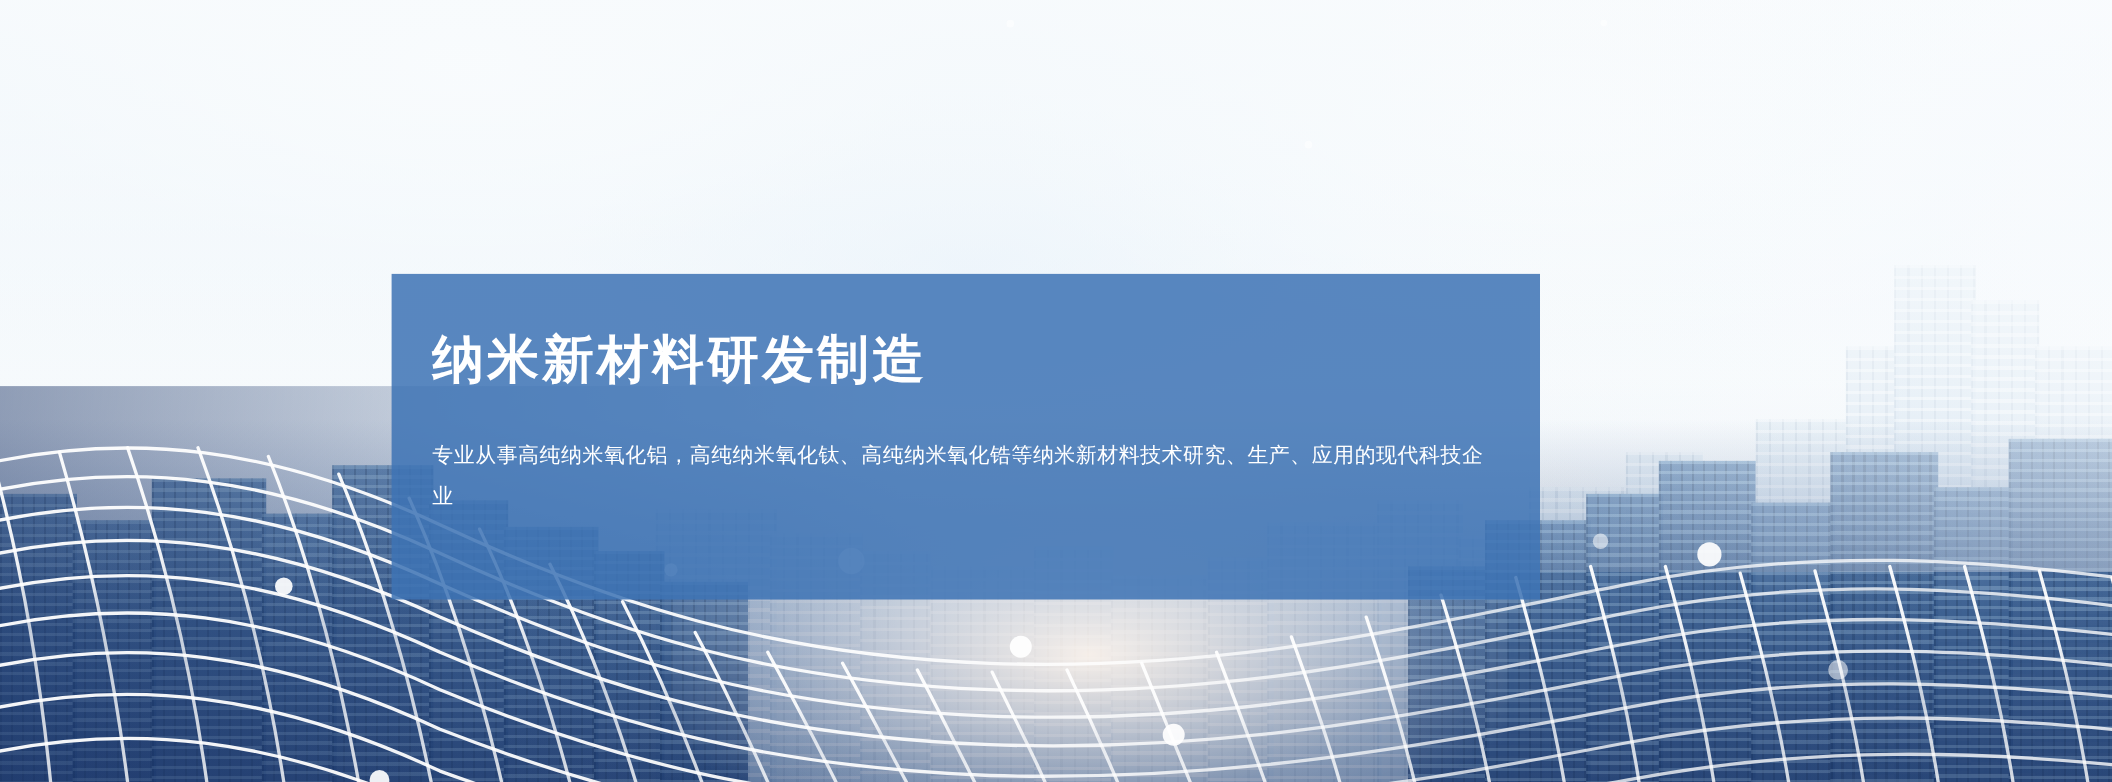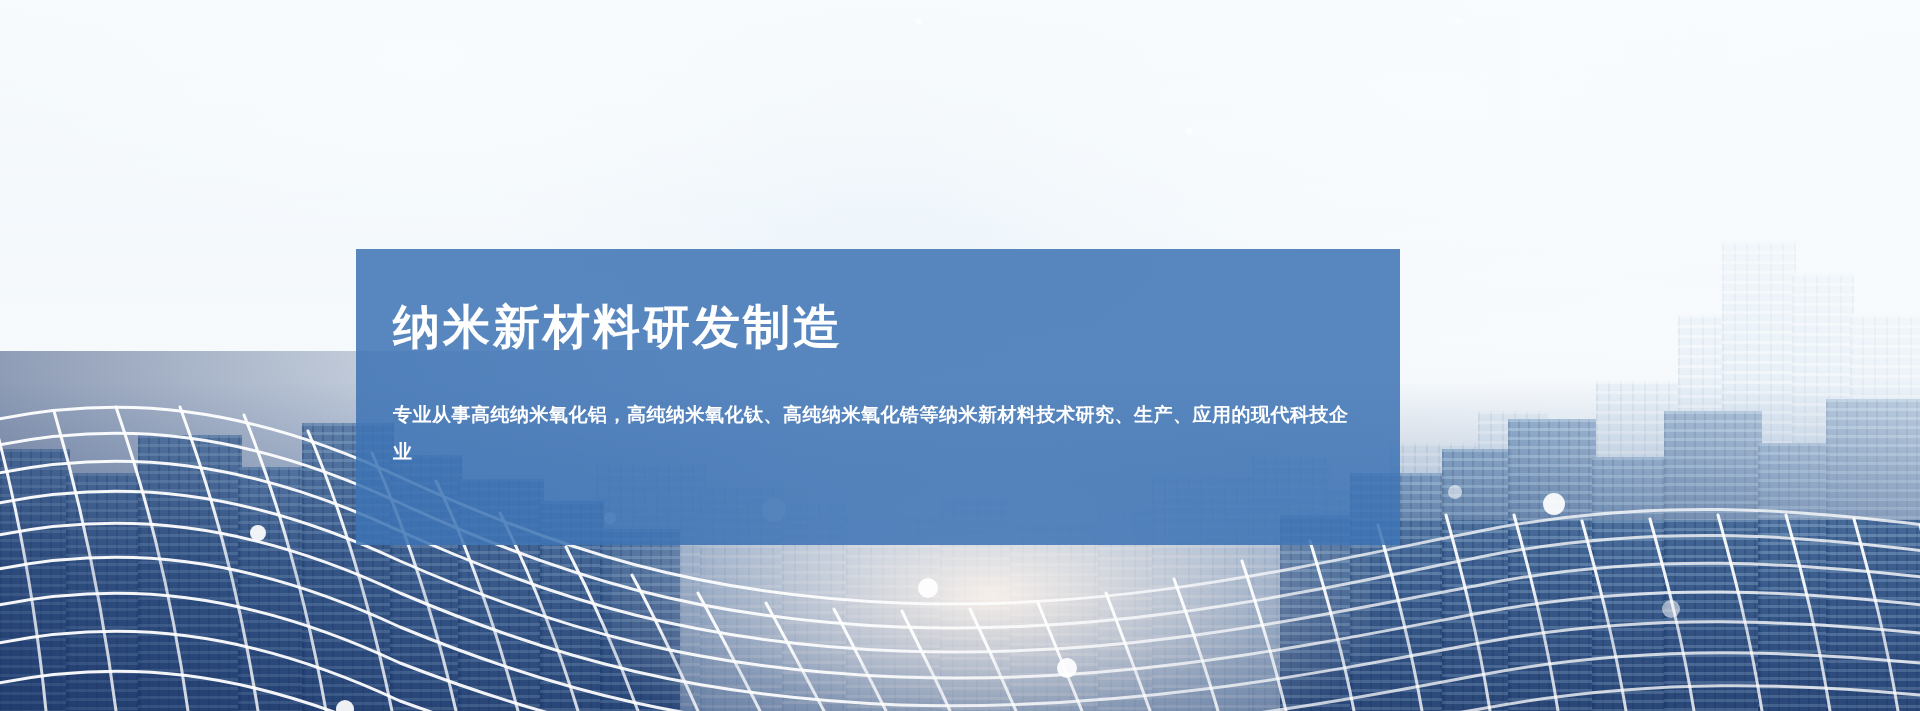--- a/index.html
+++ b/index.html
@@ -136,21 +136,21 @@
     line-height: 1.12;
     font-weight: 700;
     letter-spacing: 3px;
     white-space: nowrap;
   }
   .panel-sub {
     margin: 42px 0 0 0;
     color: #ffffff;
     font-size: 19px;
     line-height: 1.95;
-    font-weight: 700;
+    font-weight: 400;
     letter-spacing: .5px;
     max-width: 985px;
   }
 
   
   .dot {
     position: absolute;
     border-radius: 50%;
     background: rgba(255,255,255,0.92);
   }

